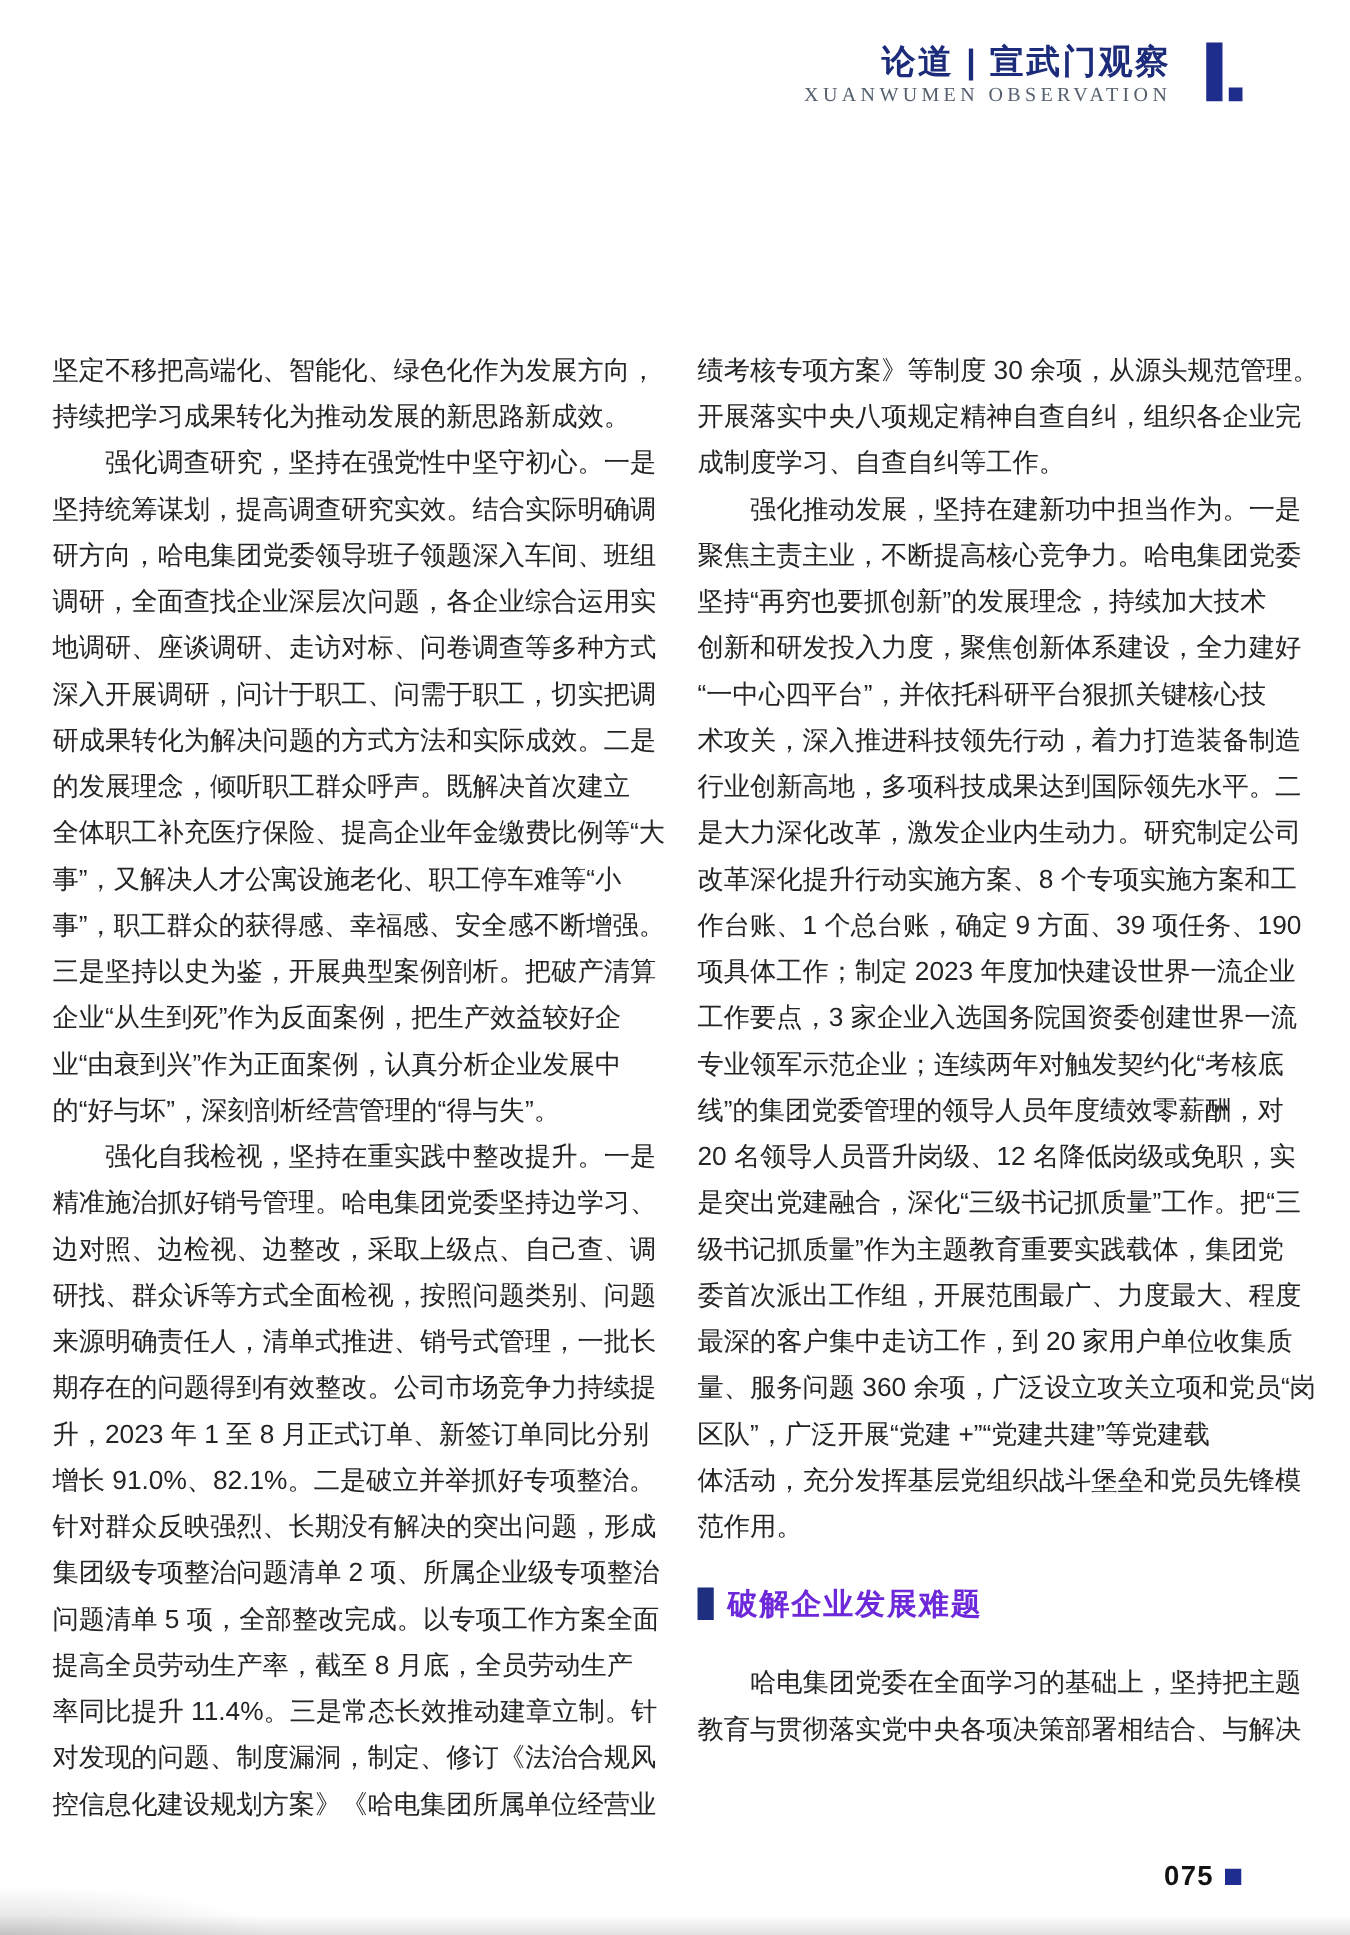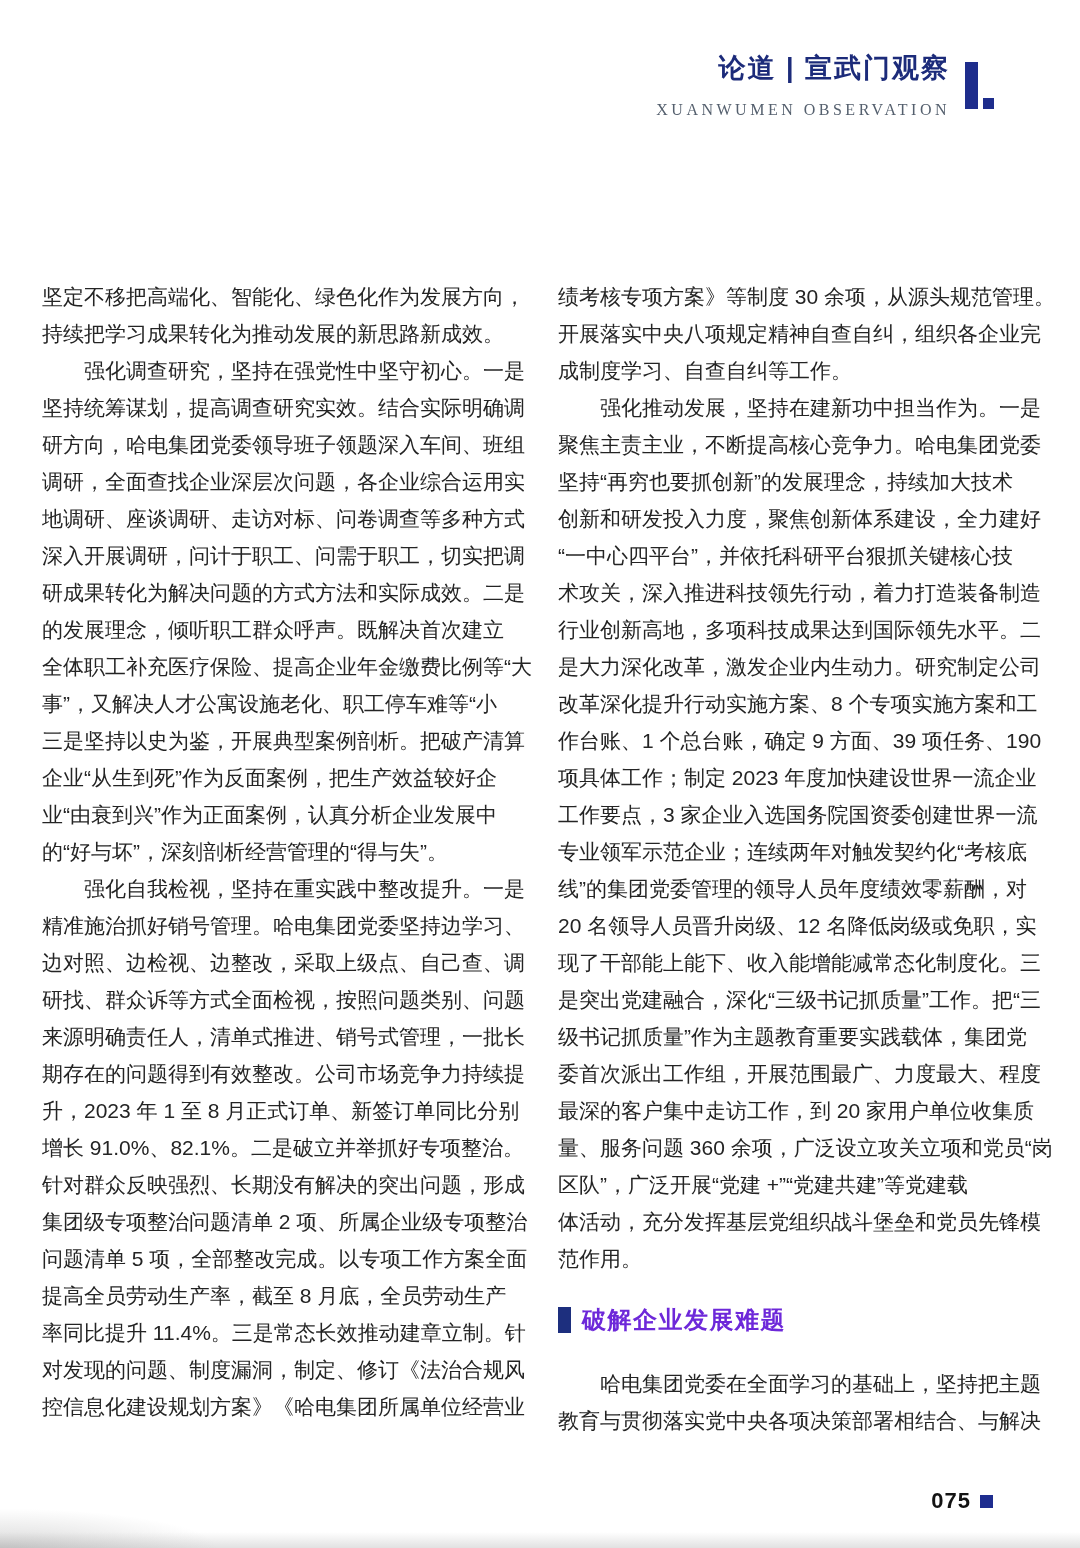--- a/index.html
+++ b/index.html
@@ -22,32 +22,32 @@
     pointer-events:none;
   }
   .scan-corner {
     position:absolute; left:0; bottom:0; width:220px; height:40px;
     background:radial-gradient(ellipse at left bottom, rgba(80,80,80,0.22), rgba(80,80,80,0) 70%);
     pointer-events:none;
   }
 
   
   .header {
-    position:absolute; top:52px; right:86px;
-    display:flex; align-items:center; gap:15px;
+    position:absolute; top:33px; right:86px;
+    display:flex; align-items:flex-start; gap:28px;
   }
   .header-titles { text-align:right; }
   .title-zh {
     font-size:27px; font-weight:bold; color:#1c2b7a;
     letter-spacing:2px; line-height:32px; white-space:nowrap;
   }
   .title-en {
     font-family:"Liberation Serif", serif;
     font-size:16px; color:#55606e; letter-spacing:3.5px;
-    margin-top:17px; white-space:nowrap;
+    margin-top:3px; white-space:nowrap;
   }
   .header-mark { position:relative; width:29px; height:50px; }
   .mark-bar {
     position:absolute; left:0; top:1px; width:13px; height:47px;
     background:#1e2d8c; display:block;
   }
   .mark-square {
     position:absolute; right:0; bottom:2px; width:11px; height:11px;
     background:#1e2d8c; display:block;
   }
@@ -108,20 +108,21 @@
         <div class="line">　　强化调查研究，坚持在强党性中坚守初心。一是</div>
         <div class="line">坚持统筹谋划，提高调查研究实效。结合实际明确调</div>
         <div class="line">研方向，哈电集团党委领导班子领题深入车间、班组</div>
         <div class="line">调研，全面查找企业深层次问题，各企业综合运用实</div>
         <div class="line">地调研、座谈调研、走访对标、问卷调查等多种方式</div>
         <div class="line">深入开展调研，问计于职工、问需于职工，切实把调</div>
         <div class="line">研成果转化为解决问题的方式方法和实际成效。二是</div>
         <div class="line">的发展理念，倾听职工群众呼声。既解决首次建立</div>
         <div class="line">全体职工补充医疗保险、提高企业年金缴费比例等“大</div>
         <div class="line">事”，又解决人才公寓设施老化、职工停车难等“小</div>
+        <div class="line">事”，职工群众的获得感、幸福感、安全感不断增强。</div>
         <div class="line">三是坚持以史为鉴，开展典型案例剖析。把破产清算</div>
         <div class="line">企业“从生到死”作为反面案例，把生产效益较好企</div>
         <div class="line">业“由衰到兴”作为正面案例，认真分析企业发展中</div>
         <div class="line">的“好与坏”，深刻剖析经营管理的“得与失”。</div>
         <div class="line">　　强化自我检视，坚持在重实践中整改提升。一是</div>
         <div class="line">精准施治抓好销号管理。哈电集团党委坚持边学习、</div>
         <div class="line">边对照、边检视、边整改，采取上级点、自己查、调</div>
         <div class="line">研找、群众诉等方式全面检视，按照问题类别、问题</div>
         <div class="line">来源明确责任人，清单式推进、销号式管理，一批长</div>
         <div class="line">期存在的问题得到有效整改。公司市场竞争力持续提</div>
@@ -149,21 +150,20 @@
           <div class="line">术攻关，深入推进科技领先行动，着力打造装备制造</div>
           <div class="line">行业创新高地，多项科技成果达到国际领先水平。二</div>
           <div class="line">是大力深化改革，激发企业内生动力。研究制定公司</div>
           <div class="line">改革深化提升行动实施方案、8 个专项实施方案和工</div>
           <div class="line">作台账、1 个总台账，确定 9 方面、39 项任务、190</div>
           <div class="line">项具体工作；制定 2023 年度加快建设世界一流企业</div>
           <div class="line">工作要点，3 家企业入选国务院国资委创建世界一流</div>
           <div class="line">专业领军示范企业；连续两年对触发契约化“考核底</div>
           <div class="line">线”的集团党委管理的领导人员年度绩效零薪酬，对</div>
           <div class="line">20 名领导人员晋升岗级、12 名降低岗级或免职，实</div>
-          <div class="line">现了干部能上能下、收入能增能减常态化制度化。三</div>
           <div class="line">是突出党建融合，深化“三级书记抓质量”工作。把“三</div>
           <div class="line">级书记抓质量”作为主题教育重要实践载体，集团党</div>
           <div class="line">委首次派出工作组，开展范围最广、力度最大、程度</div>
           <div class="line">最深的客户集中走访工作，到 20 家用户单位收集质</div>
           <div class="line">量、服务问题 360 余项，广泛设立攻关立项和党员“岗</div>
           <div class="line">区队”，广泛开展“党建 +”“党建共建”等党建载</div>
           <div class="line">体活动，充分发挥基层党组织战斗堡垒和党员先锋模</div>
           <div class="line">范作用。</div>
         </div>
 

